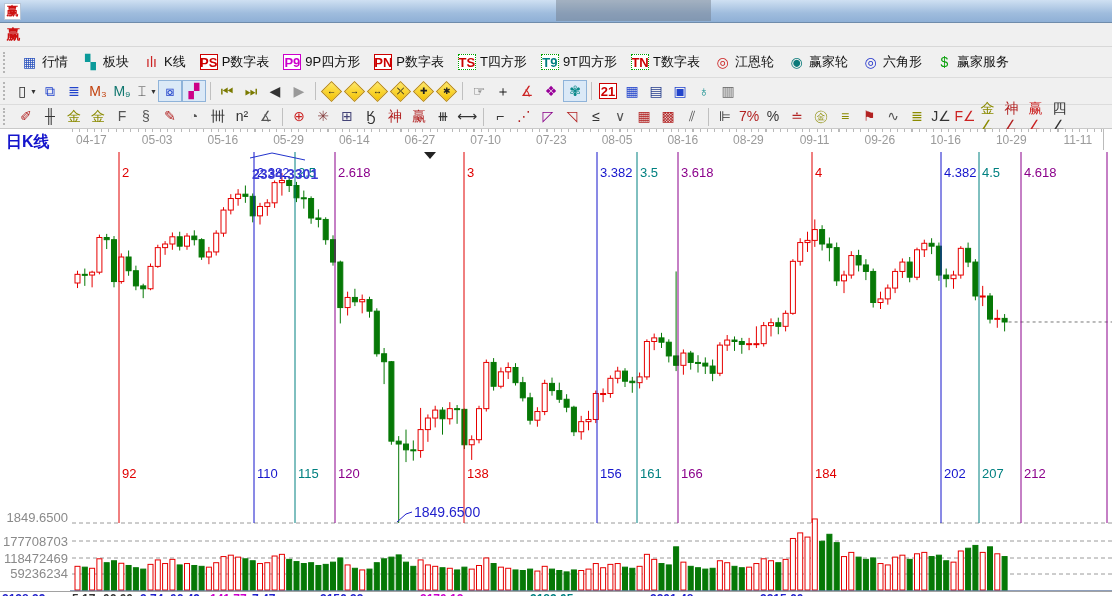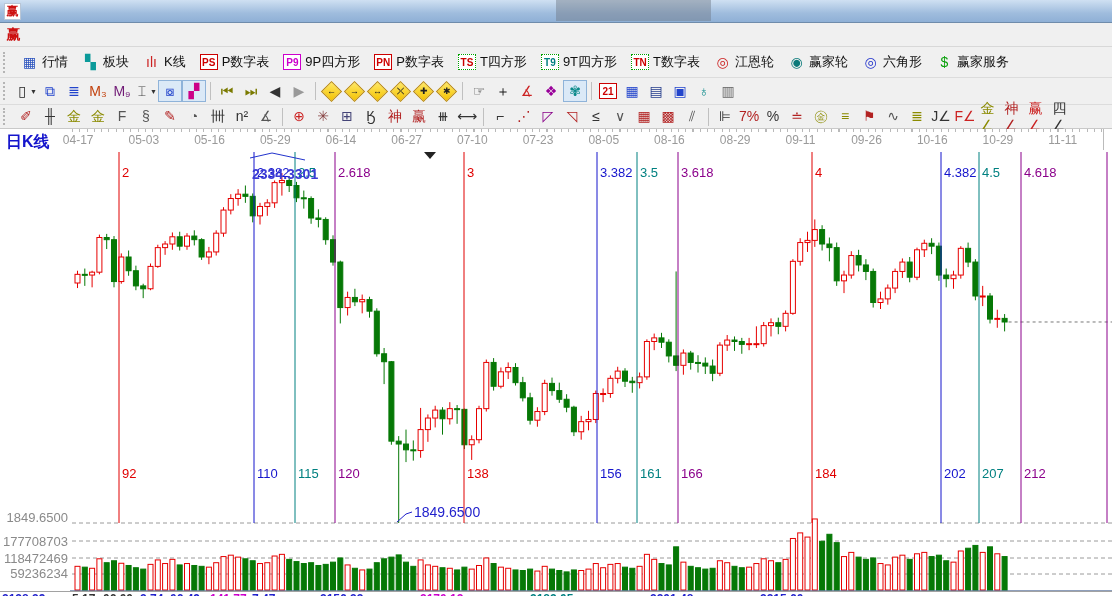--- a/index.html
+++ b/index.html
@@ -18,35 +18,35 @@
   .menuitem{padding:2px 9px;cursor:default;}
   
   .tbar{position:absolute;left:0;width:1112px;background:#f0f0f0;display:flex;align-items:center;}
   .tb1{top:47px;height:30px;border-bottom:1px solid #dcdcdc;}
   .tb2{top:78px;height:26px;border-bottom:1px solid #dcdcdc;}
   .tb3{top:105px;height:23px;border-bottom:1px solid #c9c9c9;}
   .grip{width:5px;height:70%;margin:0 4px 0 3px;border-left:2px dotted #b5b5b5;}
   .tbtn{display:flex;align-items:center;gap:4px;padding:2px 6px;font-size:13px;color:#111;border:1px solid transparent;}
   .ticon{display:inline-flex;align-items:center;justify-content:center;width:17px;height:17px;font-size:14px;line-height:17px;}
   .lbox{display:inline-flex;align-items:center;justify-content:center;width:16px;height:14px;
-    font-size:10px;font-weight:bold;background:#fff;}
+    font-size:13px;font-weight:bold;background:#fff;}
   .small-btn{display:inline-flex;align-items:center;justify-content:center;width:22px;height:20px;
     font-size:14px;border:1px solid transparent;position:relative;}
   .small-btn.pressed{border:1px solid #8fb3d9;background:#dbe9f7;}
   .caret{font-size:7px;color:#333;margin-left:1px;}
   .vsep{width:1px;height:18px;background:#c0c0c0;margin:0 4px;}
   .diamond{display:inline-flex;align-items:center;justify-content:center;width:13px;height:13px;
     background:linear-gradient(135deg,#ffe866,#f4c200);border:1px solid #b8860b;transform:rotate(45deg);margin:0 4px;}
   .diamond i{transform:rotate(-45deg);font-style:normal;font-size:9px;font-weight:bold;color:#222;line-height:1;}
   
   .ruler{position:absolute;left:0;top:129px;width:1112px;height:21px;background:#fff;border-bottom:1px solid #a8a8a8;}
   .ruler .ticks{position:absolute;left:72px;top:0;width:1033px;height:3px;
     background:repeating-linear-gradient(90deg,#b9b9b9 0 1px,transparent 1px 7.3px);}
   .ruler .rdiv{position:absolute;top:0;width:1px;height:21px;background:#bbb;}
-  .rdate{position:absolute;top:4px;width:44px;margin-left:-22px;text-align:left;font-size:12px;color:#9a9a9a;}
+  .rdate{position:absolute;top:4px;width:44px;margin-left:-22px;text-align:right;font-size:12px;color:#9a9a9a;}
   .period-label{position:absolute;left:6px;top:132px;font-size:16px;font-weight:bold;color:#1414cc;}
   
   .chart-wrap{position:absolute;left:0;top:150px;width:1112px;height:441px;background:#fff;}
   .baseline{position:absolute;left:0;top:441px;width:1112px;height:1px;background:#a2a2a2;}
   
   .status{position:absolute;left:0;top:592px;width:1112px;height:4px;background:#fff;overflow:hidden;}
   .status span{position:absolute;top:0;font-size:12px;font-weight:bold;white-space:nowrap;}
 </style>
 </head>
 <body>
@@ -126,21 +126,21 @@
       <span class="small-btn">
         <span class="ticon" style="color: rgb(34, 68, 204);">⧉</span>
       </span>
       <span class="small-btn">
         <span class="ticon" style="color: rgb(34, 68, 204);">≣</span>
       </span>
       <span class="small-btn">
         <span class="ticon" style="color: #c2410c;">M₃</span>
       </span>
       <span class="small-btn">
-        <span class="ticon" style="color: #701a75;">M₉</span>
+        <span class="ticon" style="color: #0f766e;">M₉</span>
       </span>
       <span class="small-btn">
         <span class="ticon" style="color: rgb(68, 68, 68);">⌶</span>
         <span class="caret">▼</span>
       </span>
       <span class="small-btn pressed">
         <span class="ticon" style="color: rgb(34, 68, 204);">⧇</span>
       </span>
       <span class="small-btn pressed">
         <span class="ticon" style="color: rgb(204, 0, 136);">▞</span>

